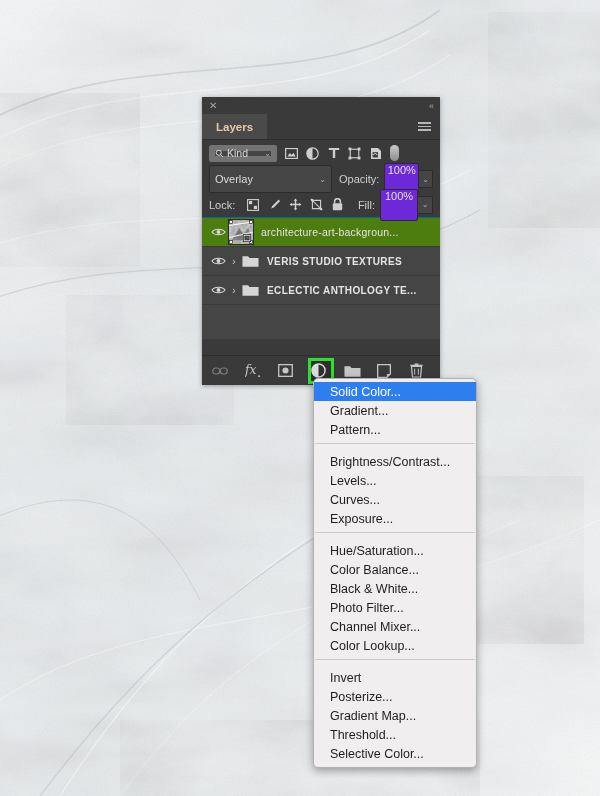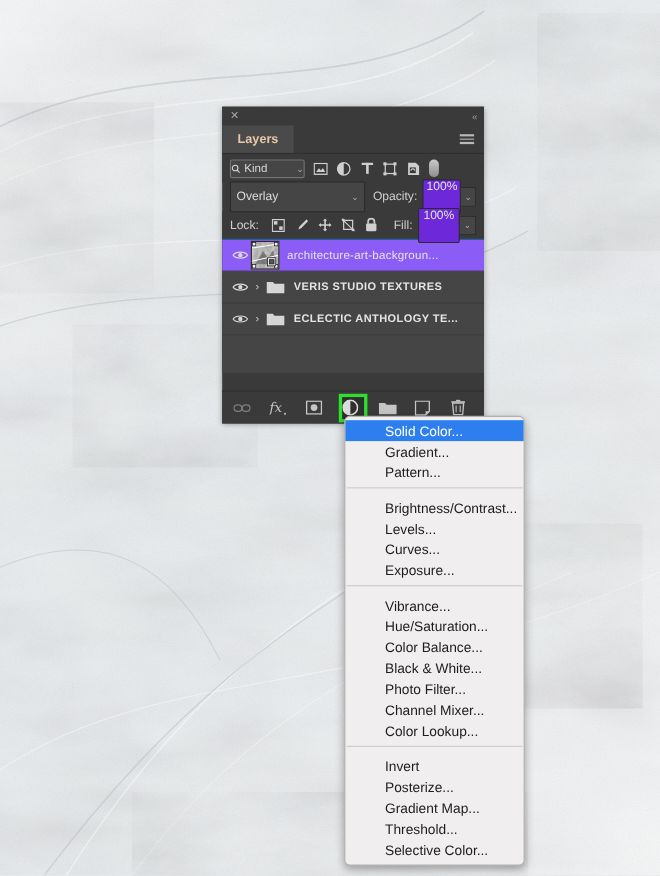--- a/index.html
+++ b/index.html
@@ -42,21 +42,21 @@
   }
   .hamburger { display:flex; flex-direction:column; justify-content:center; gap:2px; padding-right:9px; }
   .hamburger i { display:block; width:13px; height:1.5px; background:#b8b8b8; }
 
   .row { display:flex; align-items:center; padding:0 7px; height:26px; }
 
   
   .filter-row { background:#3a3a3a; gap:0; }
   .kind-select {
     width:68px; height:17px; background:#454545;
-    border:1px solid #737373; border-radius:2px;
+    border:6px solid #737373; border-radius:2px;
     display:flex; align-items:center; padding:0 0;
     font-size:10.5px; color:#d8d8d8; gap:3px;
   }
   .kind-select .caret { margin-left:auto; font-size:8px; color:#b0b0b0; }
   .ficons { display:flex; align-items:center; gap:0; margin-left:4px; }
   .ficon {
     width:21px; height:19px;
     display:flex; align-items:center; justify-content:center;
     color:#cfcfcf;
   }
@@ -92,21 +92,21 @@
   .lock-row { background:#3a3a3a; border-bottom:1px solid #0369a1; }
   .lockicons { display:flex; align-items:center; gap:7px; margin-left:6px; }
   .lockicon { width:14px; height:15px; display:flex; align-items:center; justify-content:center; color:#cfcfcf; }
 
   
   .layers-list { background:#454545; }
   .layer {
     display:flex; align-items:center; height:29px;
     border-bottom:1px solid #3a3a3a; padding-left:6px;
   }
-  .layer.selected { background:#8b5cf6; }
+  .layer.selected { background:#4d7c0f; }
   .eye { width:20px; display:flex; align-items:center; justify-content:center; }
   .twisty { width:12px; text-align:center; font-size:10px; color:#c8c8c8; }
   .thumb {
     width:26px; height:26px; margin-right:7px; position:relative;
     border:1px solid #2a2a2a; background:#8d8d8d; overflow:hidden;
   }
   .thumb svg { position:absolute; inset:0; width:100%; height:100%; }
   .folder-ic { width:17px; height:14px; margin-right:8px; margin-left:2px; }
   .layer-name { font-size:10.5px; color:#e4e4e4; letter-spacing:.2px; white-space:nowrap; overflow:hidden; }
   .layer-name.caps { font-weight:bold; font-size:10px; letter-spacing:.4px; }
@@ -126,21 +126,21 @@
   
   #ctxmenu {
     position:absolute; left:313px; top:378px;
     width:164px;
     background:#f0eeee; border:1px solid #b4b0b0;
     border-radius:5px;
     box-shadow:0 3px 9px rgba(0,0,0,.35);
     padding:3px 0 4px 0;
     font-size:12.5px; color:#1d1d1d;
   }
-  .mi { height:19px; display:flex; align-items:center; padding-left:36px; white-space:nowrap; }
+  .mi { height:19px; display:flex; align-items:center; padding-left:16px; white-space:nowrap; }
   .mi.active { background:#2d7ff0; color:#fff; }
   .msep { height:1px; background:#cdcaca; margin:4px 1px; }
   .mgap { height:4px; }
 </style>
 </head>
 <body>
 
 <div id="bg">
   <svg viewBox="0 0 600 796" preserveAspectRatio="none">
     <defs>
@@ -486,23 +486,20 @@
     <span>Curves...</span>
   </div>
   <div class="mi">
     <span>Exposure...</span>
   </div>
 
   <div class="msep"></div>
   <div class="mgap"></div>
 
   <div class="mi">
-    <span>Vibrance...</span>
-  </div>
-  <div class="mi">
     <span>Hue/Saturation...</span>
   </div>
   <div class="mi">
     <span>Color Balance...</span>
   </div>
   <div class="mi">
     <span>Black &amp; White...</span>
   </div>
   <div class="mi">
     <span>Photo Filter...</span>

